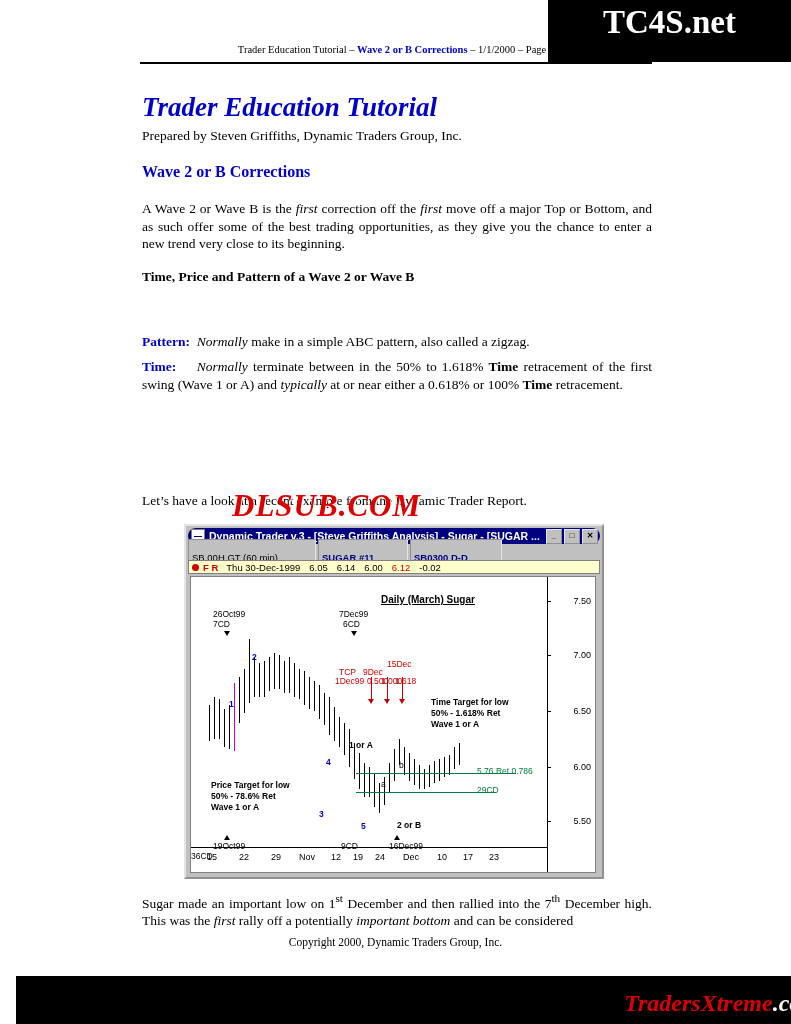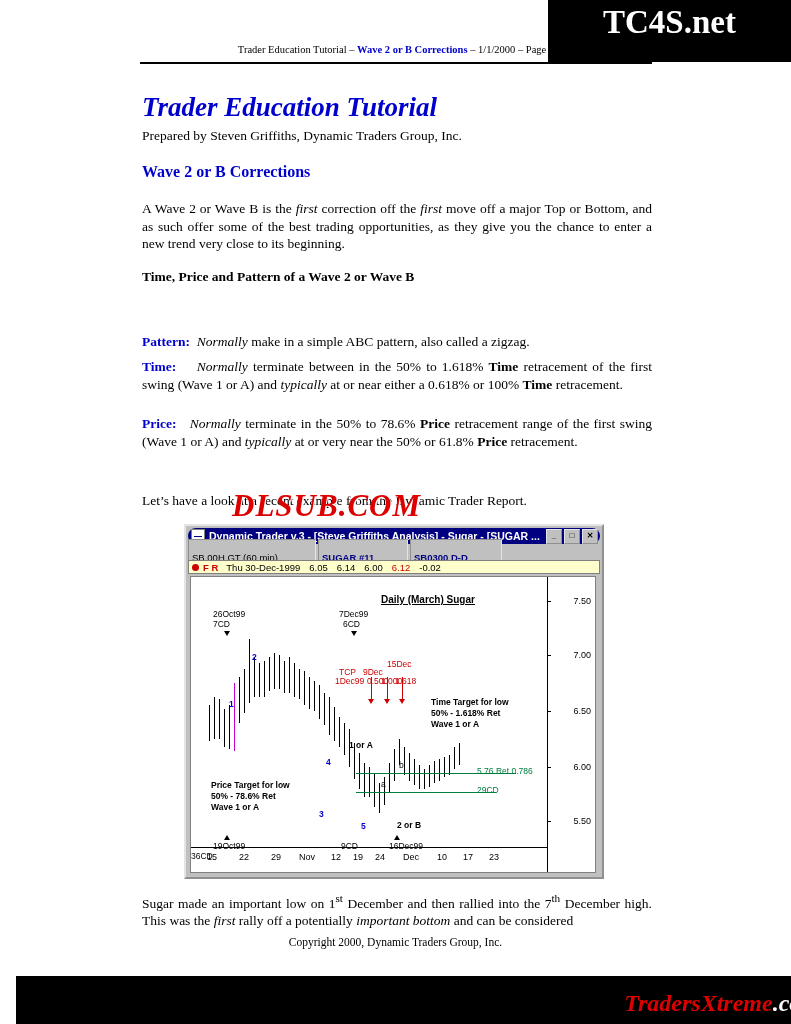--- a/index.html
+++ b/index.html
@@ -244,24 +244,20 @@
   <div class="p" style="left:142px;top:333px;width:510px;">
     <span class="lbl-blue">Pattern:</span>&nbsp;
     <i>Normally</i> make in a simple ABC pattern, also called a zigzag.
   </div>
 
   <div class="p" style="left:142px;top:358px;width:510px;">
     <span class="lbl-blue">Time:</span>&nbsp;&nbsp;&nbsp;
     <i>Normally</i> terminate between in the 50% to 1.618% <b>Time</b> retracement of the first swing (Wave 1 or A) and <i>typically</i> at or near either a 0.618% or 100% <b>Time</b> retracement.
   </div>
 
-  <div class="p" style="left:142px;top:415px;width:510px;">
-    <span class="lbl-blue">Price:</span>&nbsp;&nbsp;
-    <i>Normally</i> terminate in the 50% to 78.6% <b>Price</b> retracement range of the first swing (Wave 1 or A) and <i>typically</i> at or very near the 50% or 61.8% <b>Price</b> retracement.
-  </div>
 
   <div class="p" style="left:142px;top:492px;width:510px;">Let’s have a look at a recent example from the Dynamic Trader Report.</div>
 
   <div class="watermark">DLSUB.COM</div>
 
   <div class="chartwin">
 
     <div class="titlebar">
       <span class="tb-icon"></span>
       <span class="tb-title">Dynamic Trader v.3 - [Steve Griffiths Analysis] - Sugar - [SUGAR ...</span>

